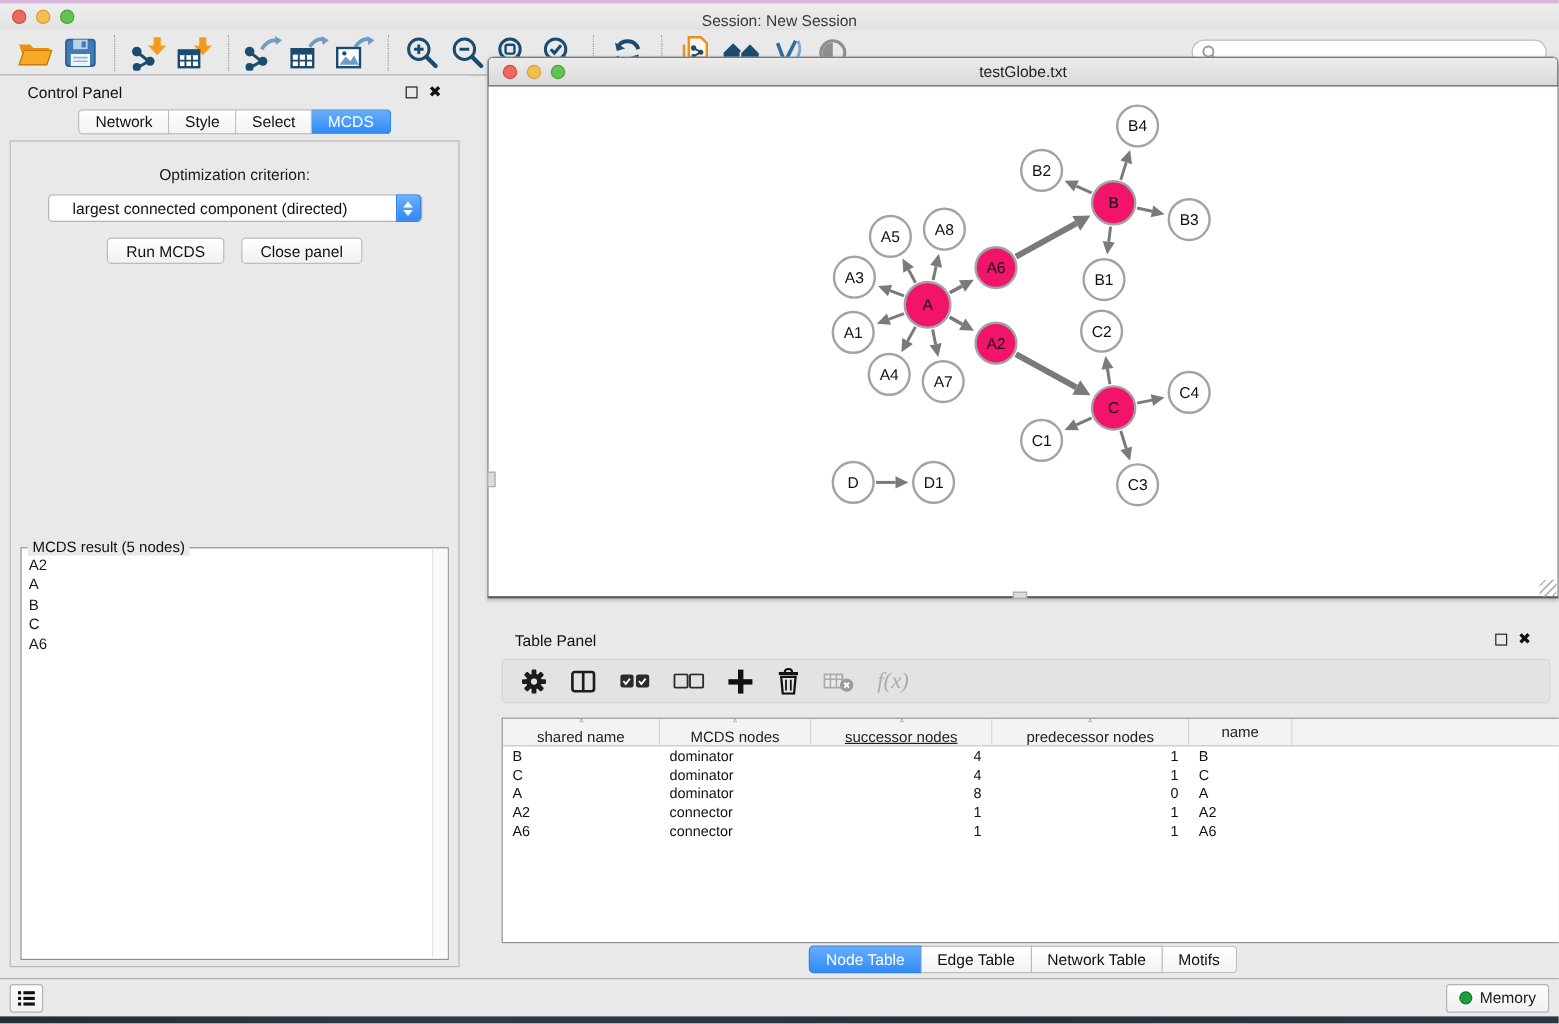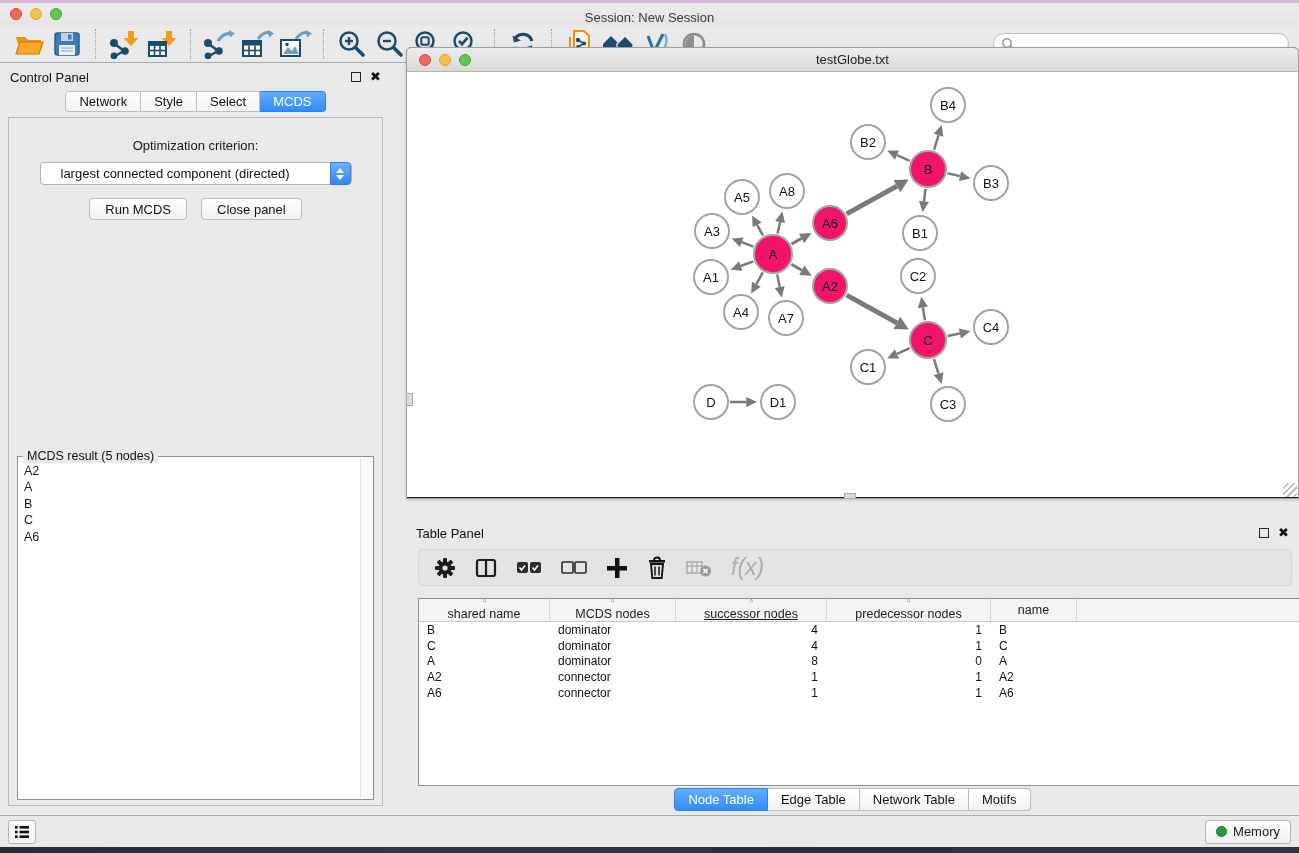--- a/index.html
+++ b/index.html
@@ -18,21 +18,21 @@
   .titlebar .title { width:100%; text-align:center; color:#3a3a3a; font-size:13px; }
 
   .toolbar { position:absolute; left:0; top:25px; width:1299px; height:38px; background:#e9e9e9; border-bottom:1px solid #a9a9a9; display:flex; align-items:center; padding:0 10px; }
   .tb-sep { height:30px; border-left:1px dotted #9a9a9a; margin:0 9px; }
   .tb-btn { width:38px; height:32px; display:flex; align-items:center; justify-content:center; }
   .search-box { margin-left:auto; width:296px; height:21px; border:1px solid #bdbdbd; border-radius:11px; background:#fff; display:flex; align-items:center; padding-left:7px; }
   .search-box input { border:none; outline:none; background:transparent; width:250px; font-size:12px; font-family:inherit; }
 
   
   .control-panel { position:absolute; left:0; top:63px; width:391px; height:752px; background:#e9e9e9; }
-  .panel-head { height:28px; display:flex; align-items:center; padding:0 10px; }
+  .panel-head { height:28px; display:flex; align-items:center; padding:0 23px; }
   .panel-head .ph-title { font-size:13px; color:#111; }
   .ph-icons { margin-left:auto; display:flex; align-items:center; gap:9px; }
   .float-ico { width:10px; height:10px; border:1.6px solid #222; display:inline-block; }
   .close-ico { font-weight:900; font-size:13px; color:#111; line-height:10px; }
   .seg-tabs { display:flex; justify-content:center; }
   .seg-tab { height:21px; padding:0 13px; background:linear-gradient(#ffffff,#f3f3f3); border:1px solid #bdbdbd; border-left:none; font-size:13px; display:flex; align-items:center; color:#111; cursor:default; }
   .seg-tab:first-child { border-left:1px solid #bdbdbd; border-radius:4px 0 0 4px; }
   .seg-tab:last-child { border-radius:0 4px 4px 0; }
   .seg-tab.active { background:linear-gradient(#66aefa,#2f8cf8); border-color:#2f80e8; color:#fff; }
   .cp-inset { position:absolute; left:8px; top:54px; width:375px; height:689px; border:1px solid #b9b9b9; background:#e9e9e9; }
@@ -56,21 +56,21 @@
   .nw-title { width:100%; text-align:center; font-size:13px; color:#222; }
   .nw-canvas { position:relative; width:891px; height:425px; background:#fff; }
   .grip-left { position:absolute; left:-1px; top:345px; width:7px; height:13px; background:#dcdcdc; border:1px solid #ababab; }
   .grip-bottom { position:absolute; left:437px; bottom:-1px; width:12px; height:6px; background:#dcdcdc; border:1px solid #ababab; }
   .resize-corner { position:absolute; right:1px; bottom:1px; width:14px; height:14px; background:repeating-linear-gradient(135deg, transparent 0 3px, #bdbdbd 3px 4.5px); }
 
   
   .table-panel { position:absolute; left:406px; top:519px; width:893px; height:296px; background:#e9e9e9; }
   .tp-toolbar { margin:2px 7px 0 12px; height:37px; background:#e3e3e3; border:1px solid #d4d4d4; border-radius:4px; display:flex; align-items:center; gap:19px; padding-left:15px; }
   .tp-ico { display:flex; align-items:center; justify-content:center; }
-  .fx-label { font-family:Liberation Sans, sans-serif; font-style:italic; font-size:23px; color:#adadad; }
+  .fx-label { font-family:Liberation Serif, serif; font-style:italic; font-size:19px; color:#adadad; }
   .tp-table { position:absolute; left:12px; top:79px; width:1280px; height:188px; background:#fff; border:1px solid #8f8f8f; overflow:hidden; }
   .th-row { display:flex; height:23px; background:#f3f3f3; border-bottom:1px solid #c9c9c9; }
   .th-cell { display:flex; align-items:center; justify-content:center; gap:5px; border-right:1px solid #d6d6d6; font-size:12.5px; color:#222;flex-direction:column; }
   .tr-row { display:flex; height:15.8px; align-items:center; font-size:12px; color:#111; }
   .td-cell { overflow:hidden; white-space:nowrap; }
   .tp-tabs { position:absolute; left:0; top:269px; width:893px; display:flex; justify-content:center; }
   .tp-tabs .seg-tab { height:23px; font-size:13px; }
 
   
   .statusbar { position:absolute; left:0; top:815px; width:1299px; height:32px; background:#e9e9e9; border-top:1px solid #ababab; display:flex; align-items:center; padding:0 8px; }

